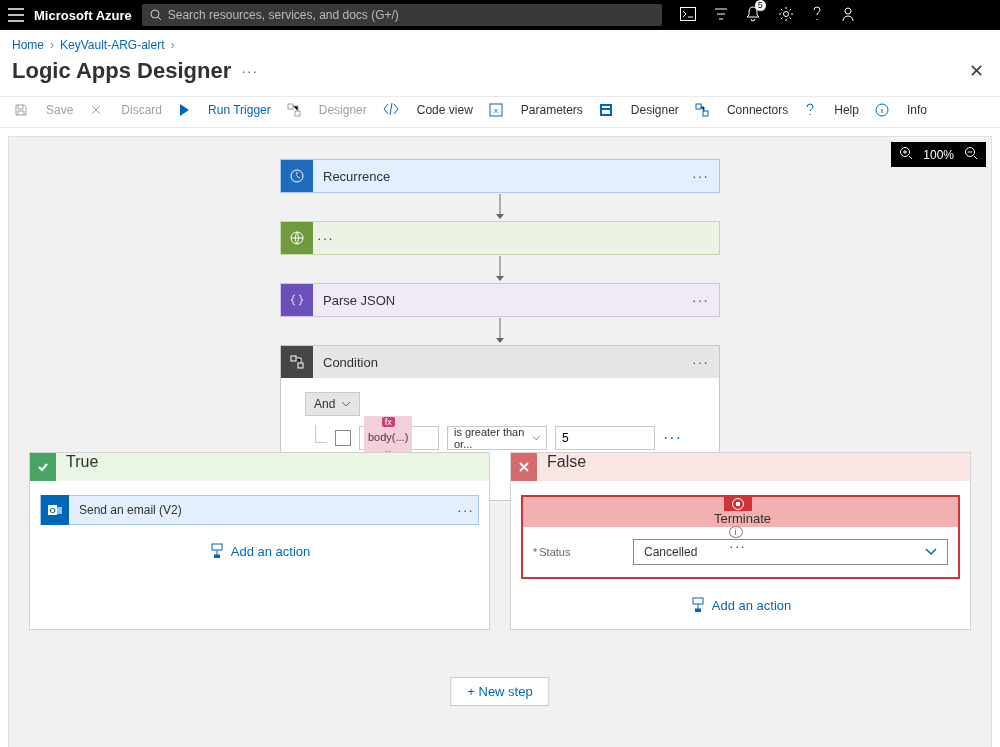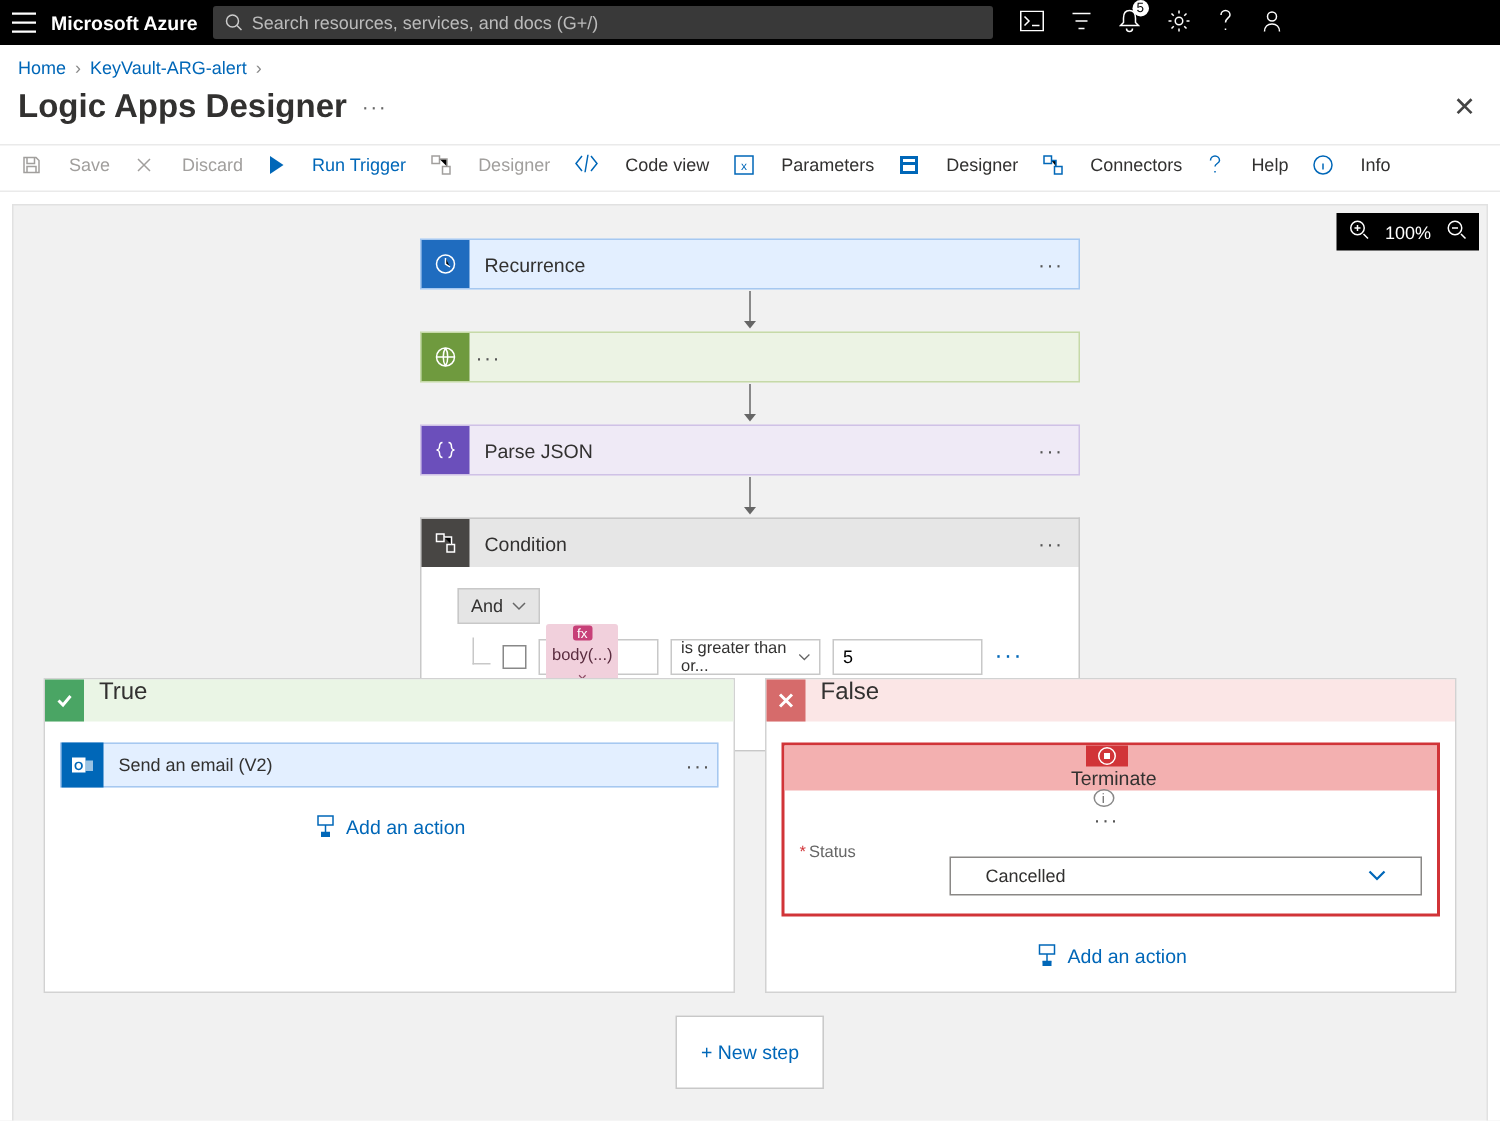--- a/index.html
+++ b/index.html
@@ -89,26 +89,26 @@
   .mini-card { border:1px solid #a6c8f0; background:#e3efff; height:30px; display:flex; align-items:center; }
   .mini-icon { width:28px; height:30px; background:#0067b8; display:flex; align-items:center; justify-content:center; }
   .mini-title { padding-left:10px; font-size:12px; flex:1; }
 
   .term-card { border:2px solid #d13438; }
   .term-head { background:#f3b0b0; height:30px; display:flex; align-items:center; padding-right:6px;flex-direction:column; }
   .term-icon { width:28px; height:30px; background:#d13438; display:flex; align-items:center; justify-content:center; color:#fff; }
   .term-body { padding:12px 10px; display:flex; align-items:center; gap:10px; }
   .field-label { color:#666; font-size:11px; width:90px; }
   .field-label .req { color:#d13438; margin-right:2px; }
-  .field-select { flex:1; border:1px solid #8a8886; height:26px; display:flex; align-items:center; justify-content:space-between; padding:0 23px; font-size:12px;margin-top:32px; }
+  .field-select { flex:1; border:1px solid #8a8886; height:26px; display:flex; align-items:center; justify-content:space-between; padding:0 10px; font-size:12px; }
 
   .add-action { display:flex; align-items:center; justify-content:center; gap:6px; color:#0067b8; font-size:13px; margin-top:18px; }
   .add-action svg { flex:none; }
 
-  .new-step { position:absolute; left:50%; transform:translateX(-50%); top:540px; border:1px solid #c8c8c8; background:#fff; padding:16px 16px; color:#0067b8; font-size:13px; }
+  .new-step { position:absolute; left:50%; transform:translateX(-50%); top:540px; border:1px solid #c8c8c8; background:#fff; padding:6px 16px; color:#0067b8; font-size:13px; }
 
   .info-ico { width:14px; height:14px; border:1px solid #888; border-radius:50%; display:flex; align-items:center; justify-content:center; font-size:9px; color:#666; margin-right:4px; }
 </style>
 </head>
 <body>
 
 <div class="topbar">
   <span class="hamburger">
     <svg width="16" height="14" viewBox="0 0 16 14">
         <path stroke="#fff" stroke-width="1.5" d="M0 1h16M0 7h16M0 13h16"></path>

